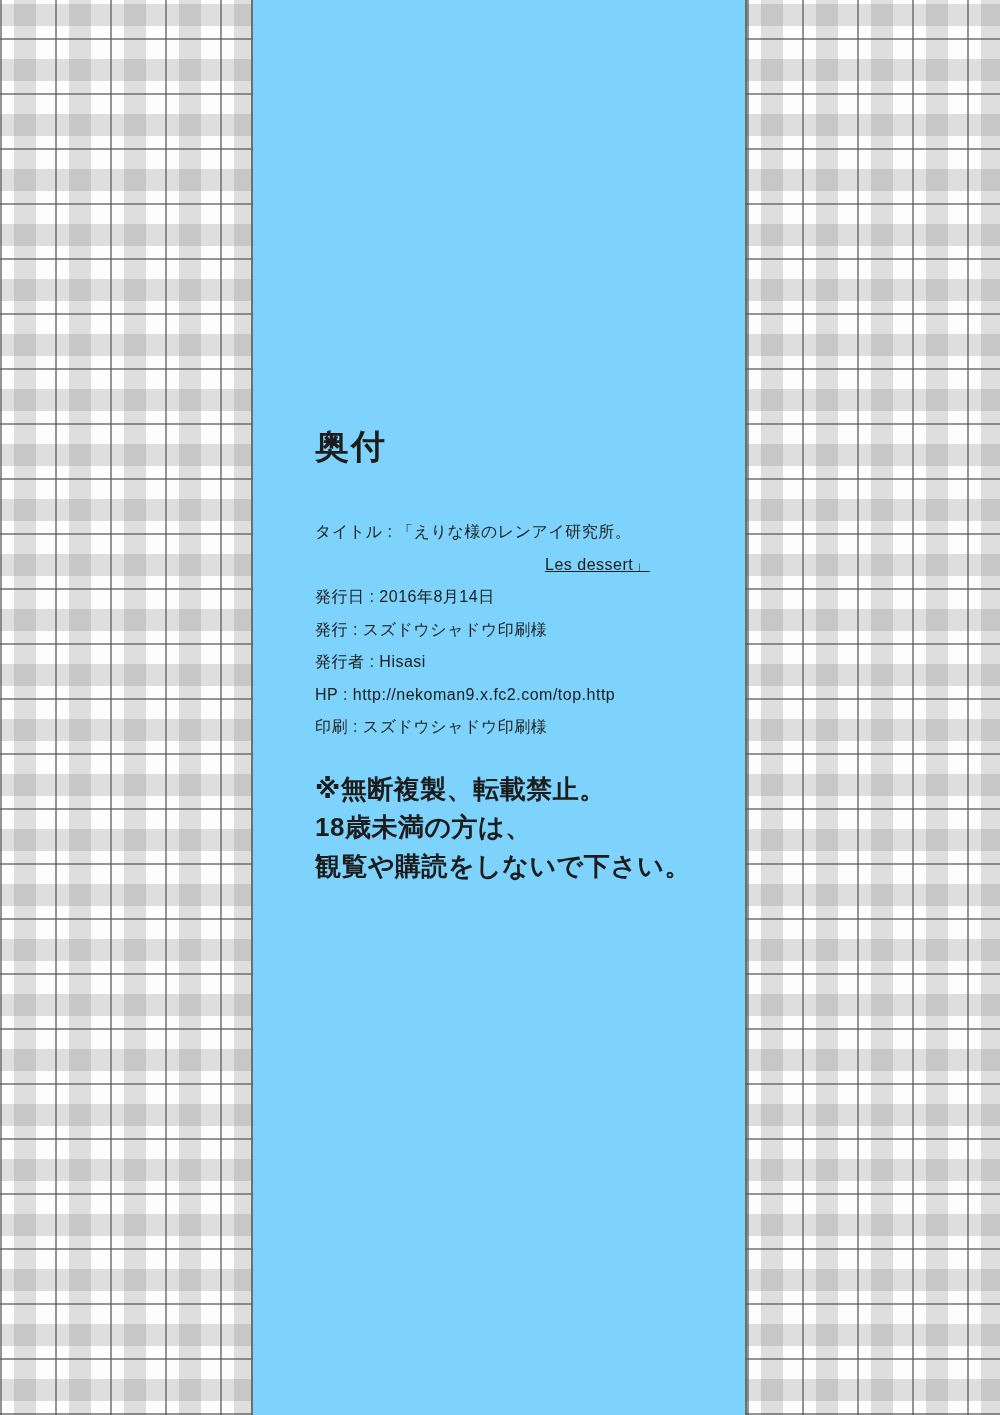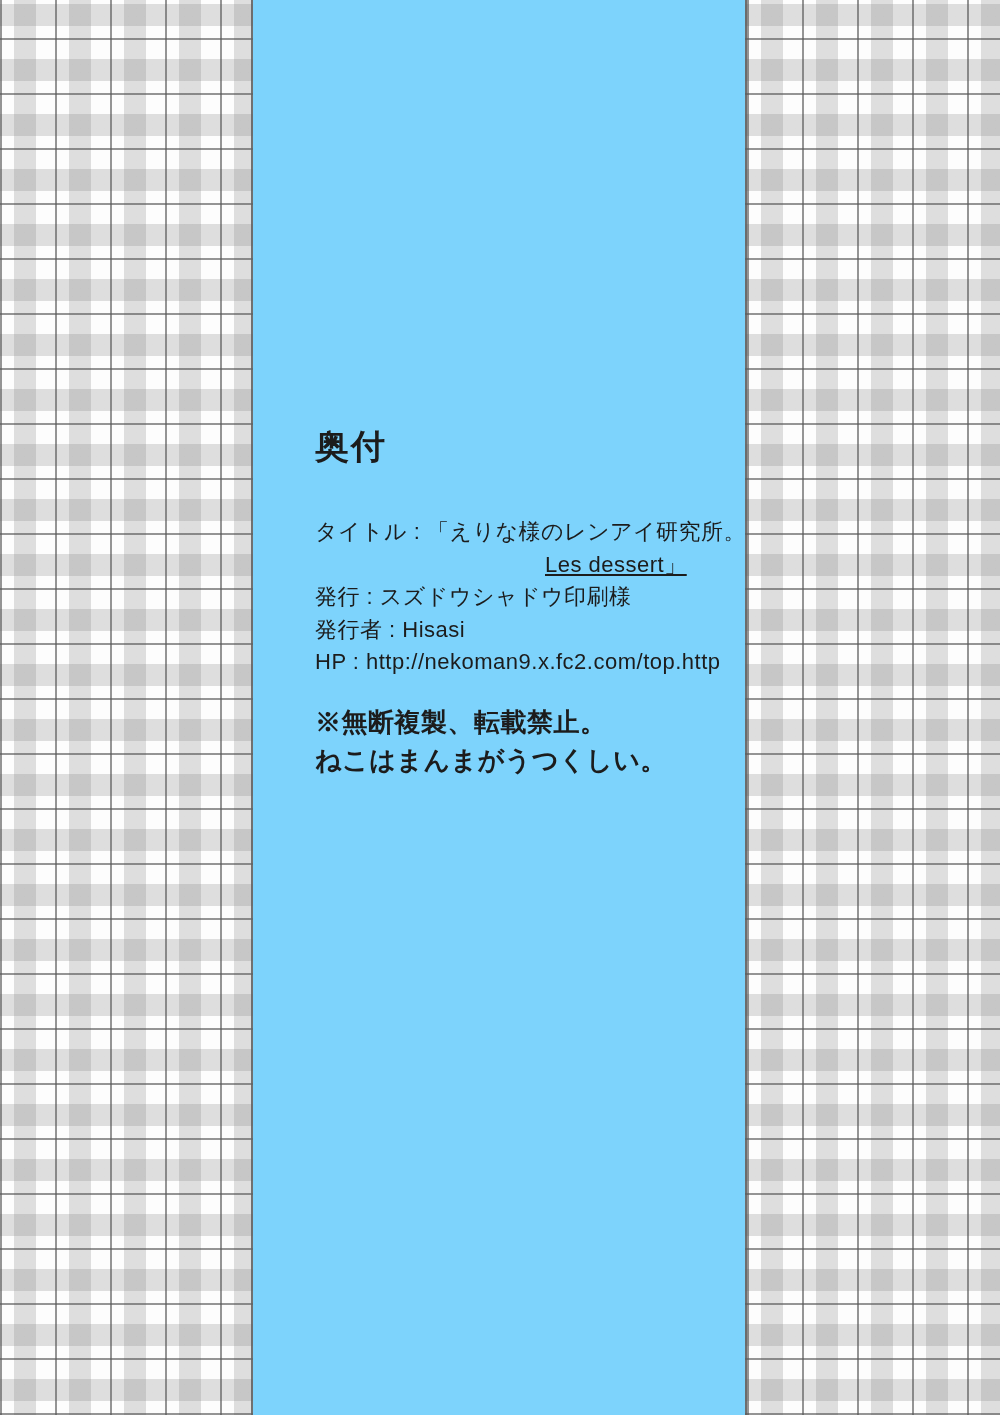--- a/index.html
+++ b/index.html
@@ -45,55 +45,57 @@
     top: 424px;
     width: 410px;
   }
   .heading {
     font-size: 34px;
     font-weight: bold;
     margin: 0 0 46px 0;
     letter-spacing: 2px;
   }
   .line {
-    font-size: 22px;
+    font-size: 16px;
     line-height: 32.5px;
     white-space: nowrap;
     letter-spacing: 0.5px;
   }
   .line.subtitle {
     padding-left: 230px;
     text-decoration: underline;
   }
   .notice {
     margin-top: 26px;
     font-weight: bold;
-    font-family: Liberation Mono, monospace;
   }
   .notice-line {
     font-size: 26px;
     line-height: 38.5px;
     white-space: nowrap;
     letter-spacing: 0.5px;
   }
 </style>
 </head>
 <body>
 
 <div class="page">
   <div class="plaid left"></div>
   <div class="plaid right"></div>
 
   <div class="colophon">
     <h1 class="heading">奥付</h1>
 
     <div class="line">タイトル : 「えりな様のレンアイ研究所。</div>
     <div class="line subtitle">Les dessert」</div>
+    <div class="line">発行日 : 2016年8月14日</div>
     <div class="line">発行 : スズドウシャドウ印刷様</div>
     <div class="line">発行者 : Hisasi</div>
     <div class="line">HP : http://nekoman9.x.fc2.com/top.http</div>
+    <div class="line">印刷 : スズドウシャドウ印刷様</div>
 
     <div class="notice">
       <div class="notice-line">※無断複製、転載禁止。</div>
-      <div class="notice-line">ねこはまんまがうつくしい。</div>
+      <div class="notice-line">18歳未満の方は、</div>
+      <div class="notice-line">観覧や購読をしないで下さい。</div>
     </div>
   </div>
 </div>
 
 </body></html>

